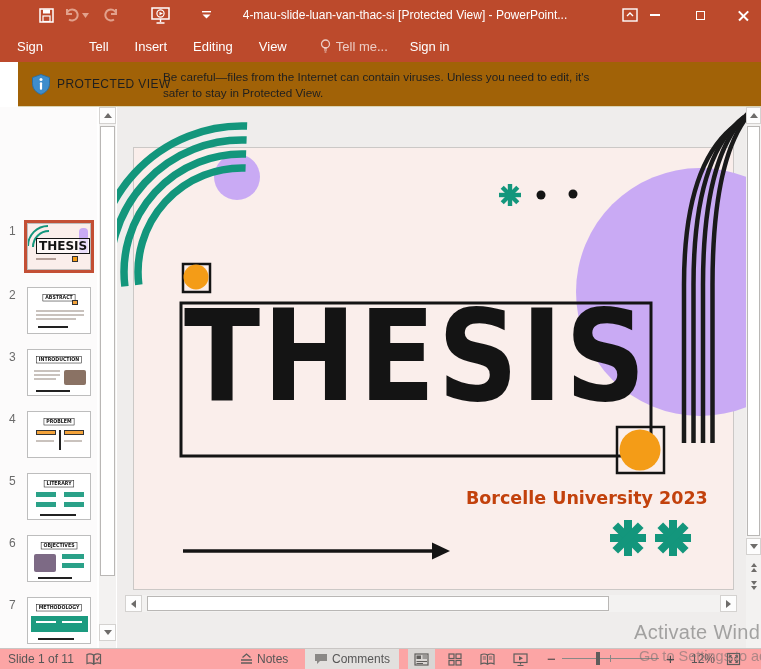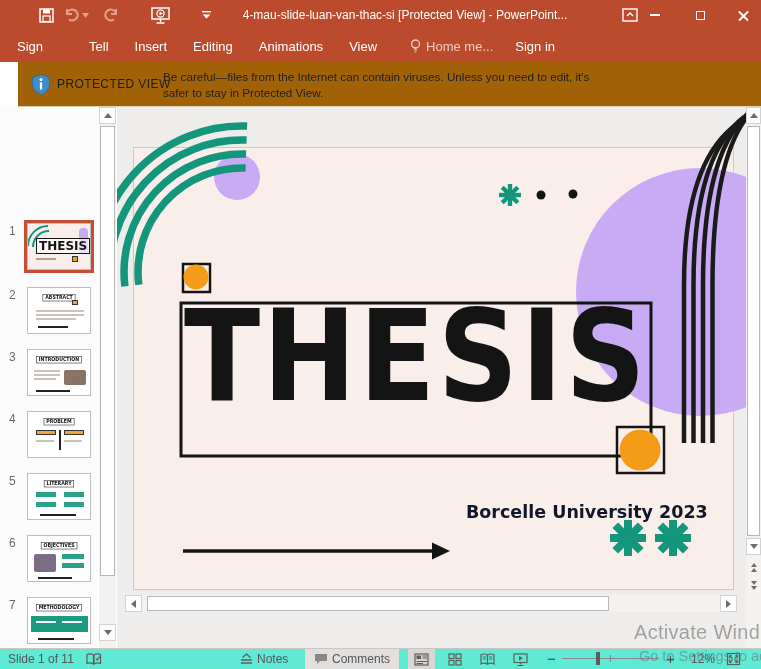--- a/index.html
+++ b/index.html
@@ -70,35 +70,35 @@
   #slide { position:absolute; left:16px; top:40px; width:601px; height:443px; background:#FAEEEB; border:1px solid #CBC8C6; }
   #deco-svg { position:absolute; left:0; top:0; width:629px; height:541px; z-index:2; pointer-events:none; }
   #author-box { position:absolute; left:79px; top:166px; width:245px; height:41px; background:#FCF4F1;
     border:3px solid #141414; border-radius:8px; z-index:4; display:flex; align-items:center; justify-content:center;
     font-size:23px; font-weight:bold; color:#141414; font-family:"DejaVu Sans",sans-serif; }
   #thesis-title { position:absolute; left:67px; top:186px; z-index:3; font-family:"DejaVu Sans",sans-serif;
     font-weight:bold; font-size:124px; line-height:1; letter-spacing:3px; color:#141414;
     transform:scale(.9,1.02); transform-origin:left top; white-space:nowrap; }
   #defense-text { position:absolute; left:66px; top:361px; z-index:3; font-size:47px; letter-spacing:4px;
     color:#1c1c1c; font-family:"Liberation Sans",sans-serif; white-space:nowrap; }
-  #affil-text { position:absolute; left:349px; top:395px; z-index:3; font-size:17.5px; font-weight:bold;
-    color:#0f172a; font-family:"DejaVu Sans",sans-serif; white-space:nowrap; }
+  #affil-text { position:absolute; left:349px; top:381px; z-index:3; font-size:17.5px; font-weight:bold;
+    color:#c2410c; font-family:"DejaVu Sans",sans-serif; white-space:nowrap; }
 
   
   #h-scroll { position:absolute; left:8px; top:488px; width:612px; height:17px; background:#F3F2F1; z-index:6; }
 
   
   #v-scroll { position:absolute; left:746px; top:107px; width:15px; height:541px; background:#F3F2F1; }
   .dbl-tri { display:flex; flex-direction:column; gap:1px; align-items:center; }
   .dbl-tri .t { width:0; height:0; border-left:3.5px solid transparent; border-right:3.5px solid transparent; }
   .dbl-tri.up .t { border-bottom:4px solid #6e6c6a; }
   .dbl-tri.down .t { border-top:4px solid #6e6c6a; }
 
   
-  #statusbar { position:absolute; left:0; top:648px; width:761px; height:21px; background:#5eead4;
+  #statusbar { position:absolute; left:0; top:648px; width:761px; height:21px; background:#fca5a5;
     border-top:1px solid #C9C6C4; color:#565656; font-size:12px; }
   #statusbar .sb { position:absolute; top:0; height:20px; display:flex; align-items:center; gap:4px; }
   .view-btn { position:absolute; top:0; width:27px; height:20px; display:flex; align-items:center; justify-content:center; }
   .view-active { background:#D9D6D4; }
   #zoom-track { position:absolute; left:562px; top:9px; width:97px; height:1px; background:#8a8886; }
   #zoom-tick { position:absolute; left:610px; top:6px; width:1px; height:7px; background:#8a8886; }
   #zoom-thumb { position:absolute; left:596px; top:3px; width:4px; height:13px; background:#5f5d5b; }
   .zoom-sign { font-size:15px; color:#444; line-height:20px; }
 
   
@@ -170,28 +170,27 @@
         <i></i>
       </span>
     </span>
 </div>
 
 <div id="menubar">
   <span class="tab tab-file">Sign</span>
   <span class="tab" style="margin-left:18px">Tell</span>
   <span class="tab">Insert</span>
   <span class="tab">Editing</span>
-  <span class="tab">Animations</span>
   <span class="tab">View</span>
   <span id="tellme">
     <svg width="11" height="15" viewBox="0 0 11 15" style="margin-right:5px">
         <circle cx="5.5" cy="5" r="4" fill="none" stroke="rgba(255,255,255,.72)" stroke-width="1.3"></circle>
         <path d="M4 9 L7 9 M4 11 L7 11 M4.6 13 L6.4 13" stroke="rgba(255,255,255,.72)" stroke-width="1.2"></path>
       </svg>
-    <span>Home me...</span>
+    <span>Tell me...</span>
   </span>
   <span id="signin">Sign in</span>
 
 </div>
 
 <div id="pv-banner">
   <svg class="abs" style="left:14px;top:12px" width="18" height="21" viewBox="0 0 18 21">
     <path d="M9 0.5 L17.5 3.5 V9.5 C17.5 15 13.8 18.7 9 20.4 C4.2 18.7 0.5 15 0.5 9.5 V3.5 Z" fill="#3E8DCC" stroke="#2E6E9E"></path>
     <circle cx="9" cy="5.6" r="1.5" fill="#fff"></circle>
     <rect x="7.9" y="8.3" width="2.2" height="7.5" rx="1" fill="#fff"></rect>

